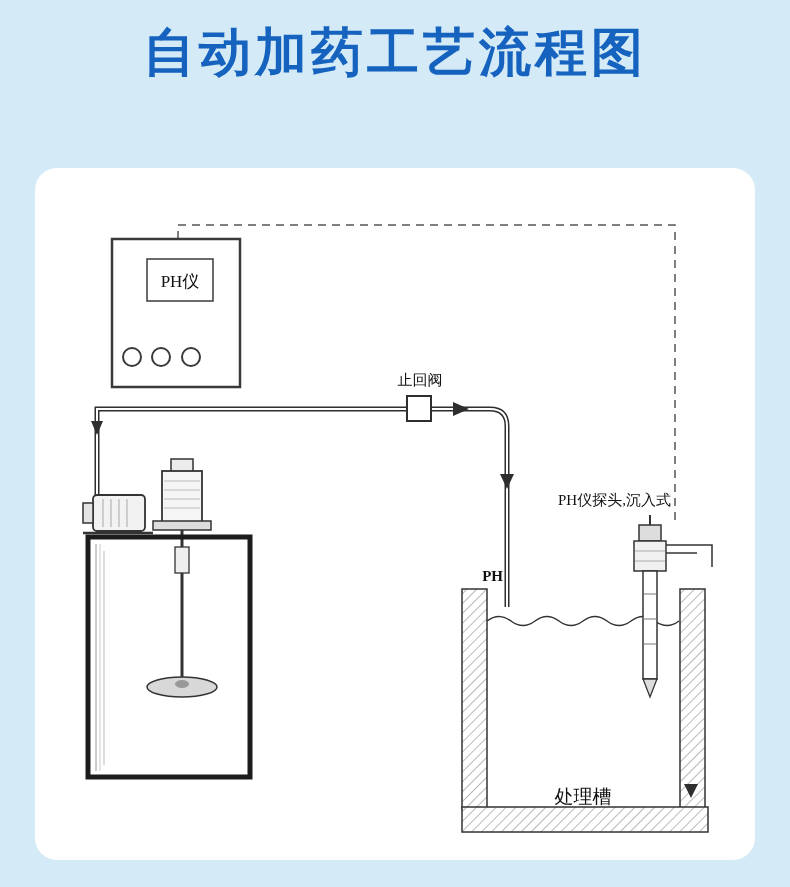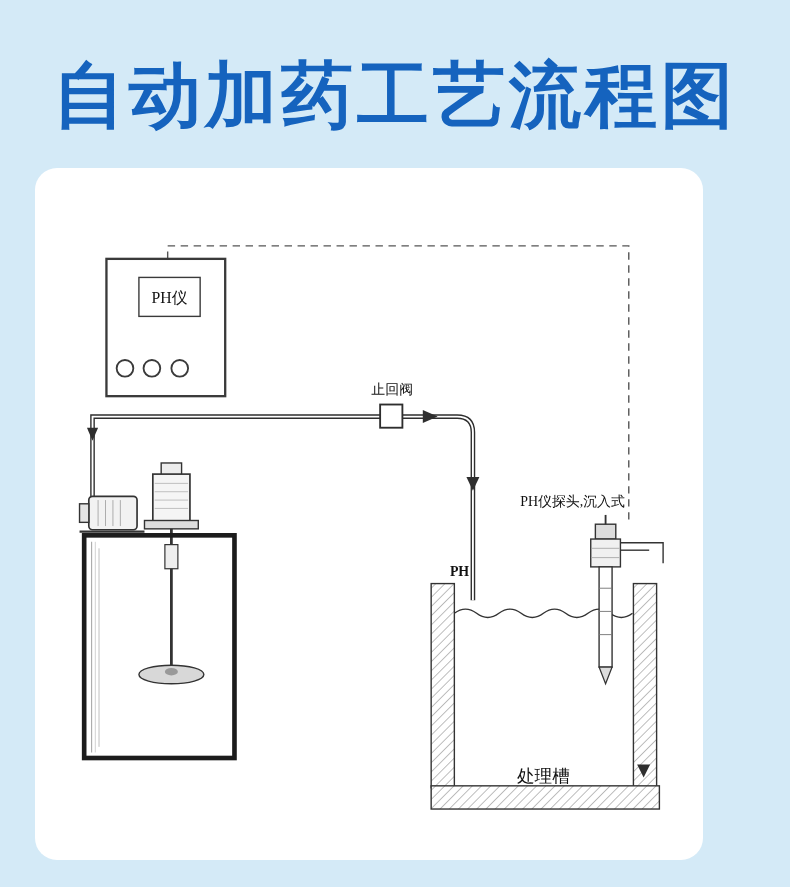--- a/index.html
+++ b/index.html
@@ -4,32 +4,32 @@
 <style>
   * { margin:0; padding:0; box-sizing:border-box; }
   html, body { width:790px; height:887px; overflow:hidden; }
   body {
     background:#d4eaf7;
     font-family:"Liberation Sans", sans-serif;
     position:relative;
   }
   .page-title {
     text-align:center;
-    padding-top:48px;
-    font-size:72px;
+    padding-top:18px;
+    font-size:52px;
     font-weight:800;
     color:#1563be;
     letter-spacing:4px;
     font-family:"Liberation Sans", sans-serif;
   }
   .card {
     position:absolute;
     left:35px;
     top:168px;
-    width:668px;
+    width:720px;
     height:692px;
     background:#ffffff;
     border-radius:22px;
   }
   .card svg { display:block; width:100%; height:100%; }
   .diag-text {
     font-family:"Liberation Serif", "DejaVu Serif", serif;
     fill:#111111;
   }
   .t16 { font-size:17px; }

